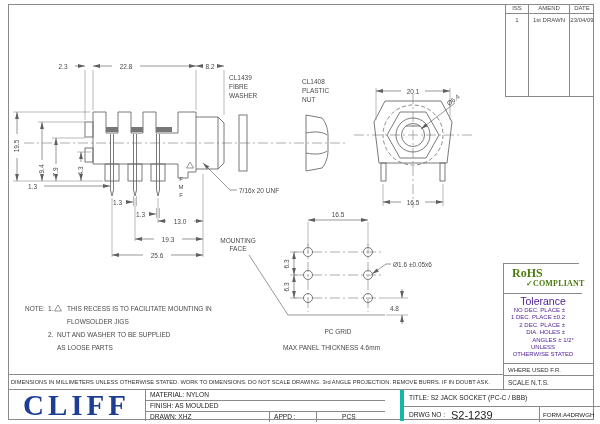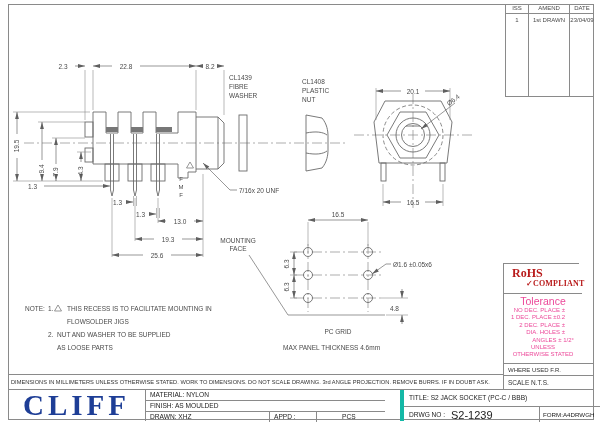--- a/index.html
+++ b/index.html
@@ -13,24 +13,24 @@
   
   #rev{left:505px;top:4px;width:89px;height:93px;border-left:1px solid #8a8a8a;border-bottom:1px solid #8a8a8a;font-size:6px;}
   #rev .hdr{display:flex;border-bottom:1px solid #8a8a8a;height:9px;line-height:9px;text-align:center;}
   #rev .row{display:flex;height:12px;line-height:12px;text-align:center;}
   #rev .c1{width:22px;border-right:1px solid #8a8a8a;}
   #rev .c2{width:40px;border-right:1px solid #8a8a8a;}
   #rev .c3{flex:1;}
   #rev .cols{position:absolute;top:9px;bottom:0;display:flex;width:100%;pointer-events:none;}
   #rev .cols div{border-right:1px solid #8a8a8a;}
   
-  #rohs{left:503px;top:263px;width:76px;height:30px;font-family:"Liberation Serif",serif;font-weight:bold;color:#b91c1c;}
+  #rohs{left:503px;top:263px;width:76px;height:30px;font-family:"Liberation Serif",serif;font-weight:bold;color:#4d7c0f;}
   #rohs .r1{font-size:12px;line-height:12px;padding:3px 0 0 8px;}
   #rohs .r2{font-size:8px;line-height:9px;padding-left:22px;letter-spacing:.2px;text-align:center;}
-  #tol{left:503px;top:293px;width:79px;height:70px;color:#ec4899;}
+  #tol{left:503px;top:293px;width:79px;height:70px;color:#4c1d95;}
   #tol .ttl{font-size:10.5px;text-align:center;padding-top:1px;}
   #tol .ln{font-size:6px;line-height:7.4px;text-align:right;padding-right:17px;}
   #tol .ln5{padding-right:8px;}
   #tol .lnc{text-align:center;padding-right:0;}
   #whereused{left:503px;top:363px;width:91px;height:12px;font-size:6px;line-height:12px;padding-left:4px;color:#333;}
   #scalebox{left:503px;top:375px;width:91px;height:14px;font-size:6.5px;line-height:14px;padding-left:4px;color:#333;}
   
   #disc{left:8px;top:374px;width:495px;height:15px;font-size:5.7px;line-height:15px;padding-left:3px;color:#333;white-space:nowrap;overflow:hidden;}
   #tblock{left:8px;top:389px;width:586px;height:31px;color:#222;padding-left:40px;}
   #cliff{left:0;top:0;width:137px;height:31px;text-align:center;font-family:"Liberation Serif",serif;

